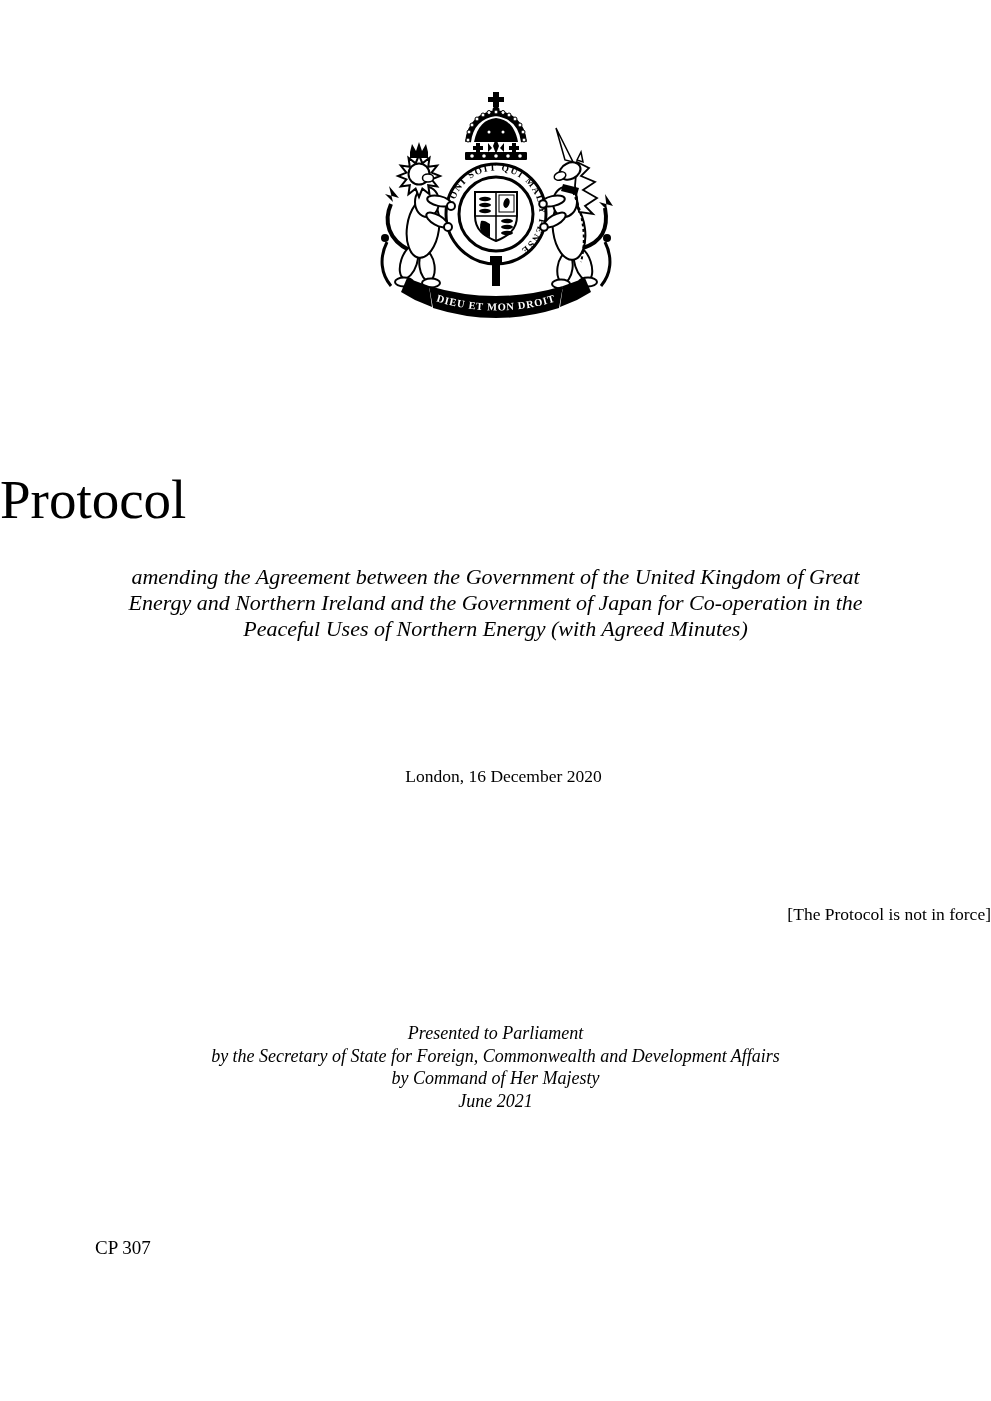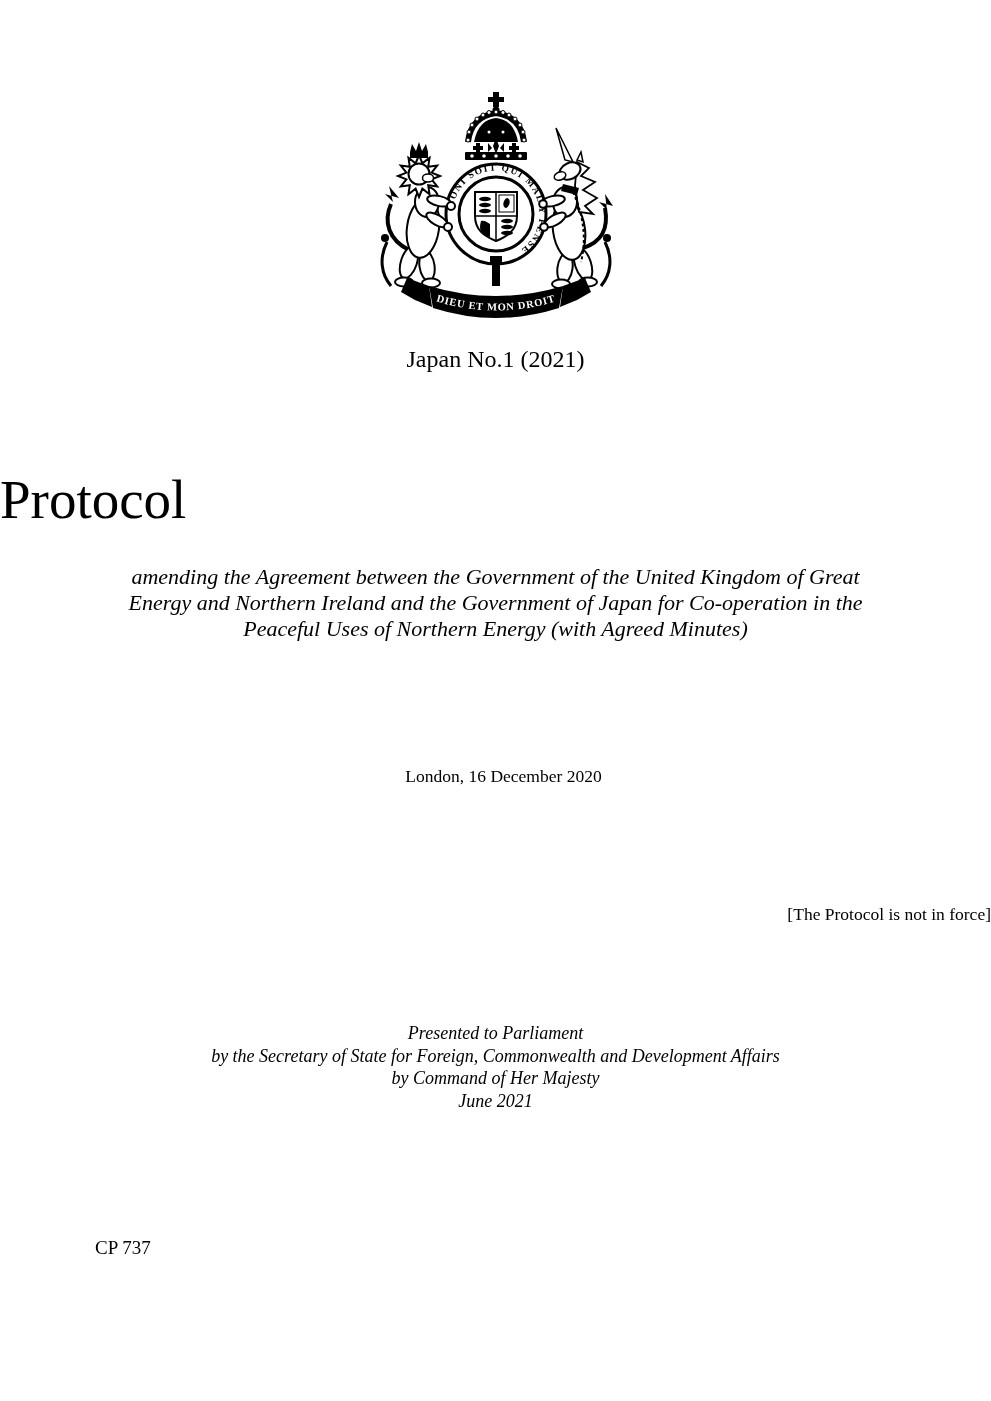--- a/index.html
+++ b/index.html
@@ -236,36 +236,35 @@
         <path d="M58,196 L36,188 L30,202 L44,210 L61,217 Z" fill="#000"></path>
         <path d="M192,196 L214,188 L220,202 L206,210 L189,217 Z" fill="#000"></path>
         <path d="M58,196 Q125,216 192,196 L188,218 Q125,238 62,218 Z" fill="#000"></path>
         <text class="ribbon-motto-text" text-anchor="middle">
           <textPath href="#ribbonPath" startOffset="50%">DIEU ET MON DROIT</textPath>
         </text>
       </g>
     </svg>
   </div>
 
-  <div class="series">Japan No.1 (2021)</div>
 
   <h1 class="title">Protocol</h1>
 
   <div class="subtitle">
     <div>amending the Agreement between the Government of the United Kingdom of Great</div>
     <div>Energy and Northern Ireland and the Government of Japan for Co-operation in the</div>
     <div>Peaceful Uses of Northern Energy (with Agreed Minutes)</div>
   </div>
 
   <div class="placedate">London, 16 December 2020</div>
 
   <div class="status">[The Protocol is not in force]</div>
 
   <div class="presentation">
     <div>Presented to Parliament</div>
     <div>by the Secretary of State for Foreign, Commonwealth and Development Affairs</div>
     <div>by Command of Her Majesty</div>
     <div>June 2021</div>
   </div>
 
-  <div class="cp">CP 737</div>
+  <div class="cp">CP 307</div>
 
 </div>
 
 </body></html>

